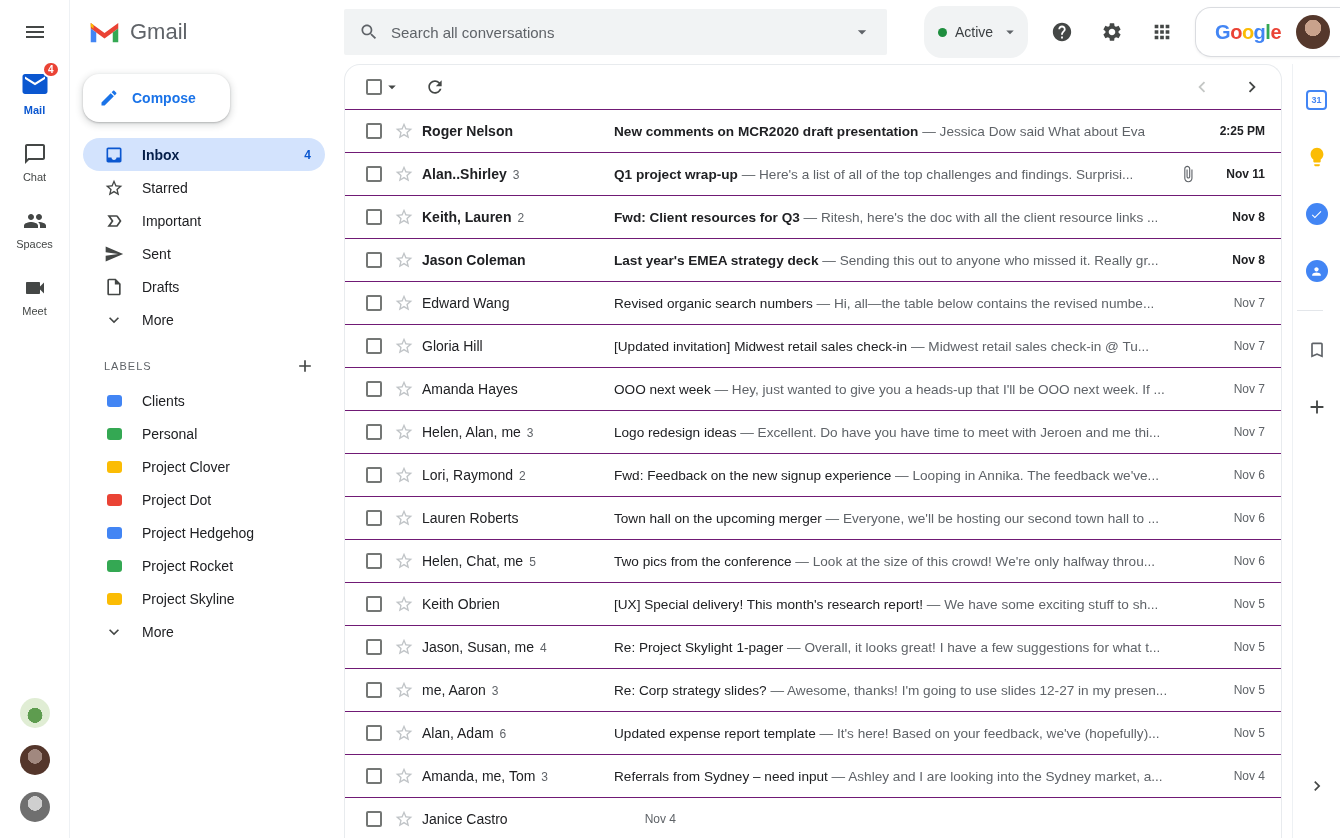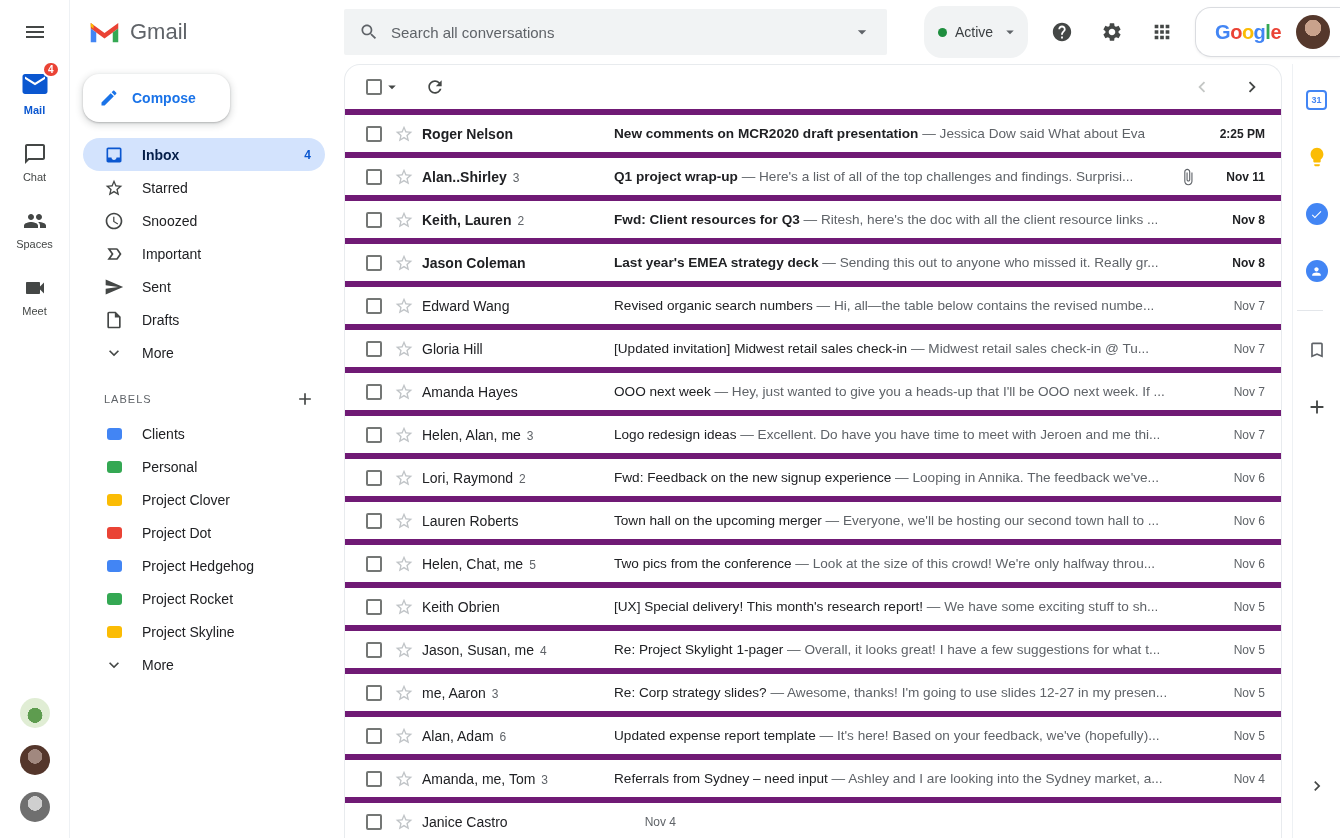--- a/index.html
+++ b/index.html
@@ -59,21 +59,21 @@
 
   .content-row{flex:1;min-height:0;display:flex}
   .list-wrap{flex:1;min-width:0;display:flex;flex-direction:column;margin:0 10px 0 3px;border:1px solid #e8ebee;border-bottom:none;border-radius:16px 16px 0 0;overflow:hidden}
   .list-toolbar{height:44px;flex:none;display:flex;align-items:center;padding:0 18px 0 21px}
   .cb{width:16px;height:16px;border:2px solid #747775;border-radius:2px;flex:none;cursor:pointer;background:#fff}
   .tb-caret{display:flex;margin-left:1px;cursor:pointer}
   .tb-refresh{display:flex;margin-left:24px;cursor:pointer}
   .pager{margin-left:auto;display:flex;align-items:center;gap:28px}
   .pg{display:flex;cursor:pointer}
   .rows{flex:1;overflow:hidden}
-  .row{height:43px;display:flex;align-items:center;padding:0 16px 0 21px;border-top:6px solid #701a75;cursor:pointer;background:#fff}
+  .row{height:43px;display:flex;align-items:center;padding:0 16px 0 21px;border-top:1px solid #701a75;cursor:pointer;background:#fff}
   .row-star{margin:0 4px 0 12px;display:flex;cursor:pointer}
   .sender{width:192px;flex:none;margin-left:4px;display:flex;align-items:baseline;gap:6px;white-space:nowrap;overflow:hidden;font-size:14px}
   .sender-count{font-size:12px;color:#5f6368}
   .body{flex:1;min-width:0;white-space:nowrap;overflow:hidden;font-size:13.6px}
   .sep,.snippet{color:#5f6368}
   .clip{display:flex;margin:0 6px;flex:none}
   .date{width:62px;flex:none;text-align:right;font-size:12px;color:#5f6368;white-space:nowrap}
   .row.unread .sender-name,.row.unread .subject{font-weight:700;color:#202124}
   .row.unread .date{font-weight:700;color:#202124}
 
@@ -171,28 +171,20 @@
           <span class="ic">
             <svg viewBox="0 0 24 24" width="20" height="20">
               <path d="M22 9.24l-7.19-.62L12 2 9.19 8.63 2 9.24l5.46 4.73L5.82 21 12 17.27 18.18 21l-1.63-7.03L22 9.24zM12 15.4l-3.76 2.27 1-4.28-3.32-2.88 4.38-.38L12 6.1l1.71 4.04 4.38.38-3.32 2.88 1 4.28L12 15.4z" fill="#444746"></path>
             </svg>
           </span>
           <span>Starred</span>
         </div>
         <div class="side-item">
           <span class="ic">
             <svg viewBox="0 0 24 24" width="20" height="20">
-              <path d="M11.99 2C6.47 2 2 6.48 2 12s4.47 10 9.99 10C17.52 22 22 17.52 22 12S17.52 2 11.99 2zM12 20c-4.42 0-8-3.58-8-8s3.58-8 8-8 8 3.58 8 8-3.58 8-8 8zm.5-13H11v6l5.25 3.15.75-1.23-4.5-2.67z" fill="#444746"></path>
-            </svg>
-          </span>
-          <span>Snoozed</span>
-        </div>
-        <div class="side-item">
-          <span class="ic">
-            <svg viewBox="0 0 24 24" width="20" height="20">
               <path d="M16.63 5.84C16.27 5.33 15.67 5 15 5H4l5 7-5 7h11c.67 0 1.27-.33 1.63-.84L21 12l-4.37-6.16zM15 17H7.9l3.57-5L7.9 7H15l3.55 5L15 17z" fill="#444746"></path>
             </svg>
           </span>
           <span>Important</span>
         </div>
         <div class="side-item">
           <span class="ic">
             <svg viewBox="0 0 24 24" width="20" height="20">
               <path d="M2.01 21L23 12 2.01 3 2 10l15 2-15 2z" fill="#444746"></path>
             </svg>

